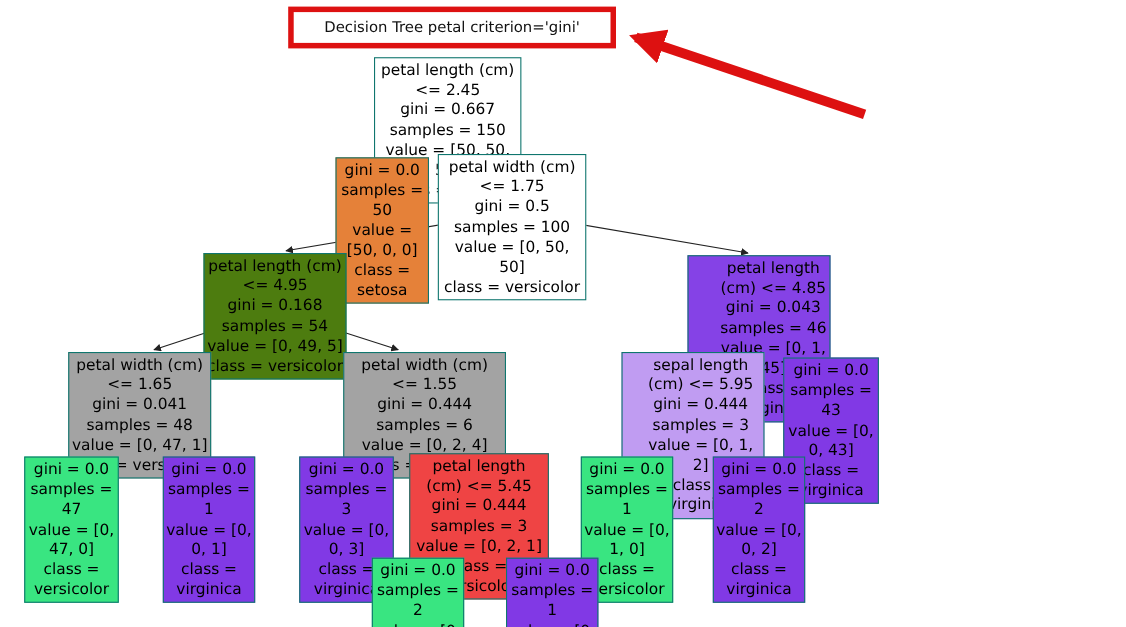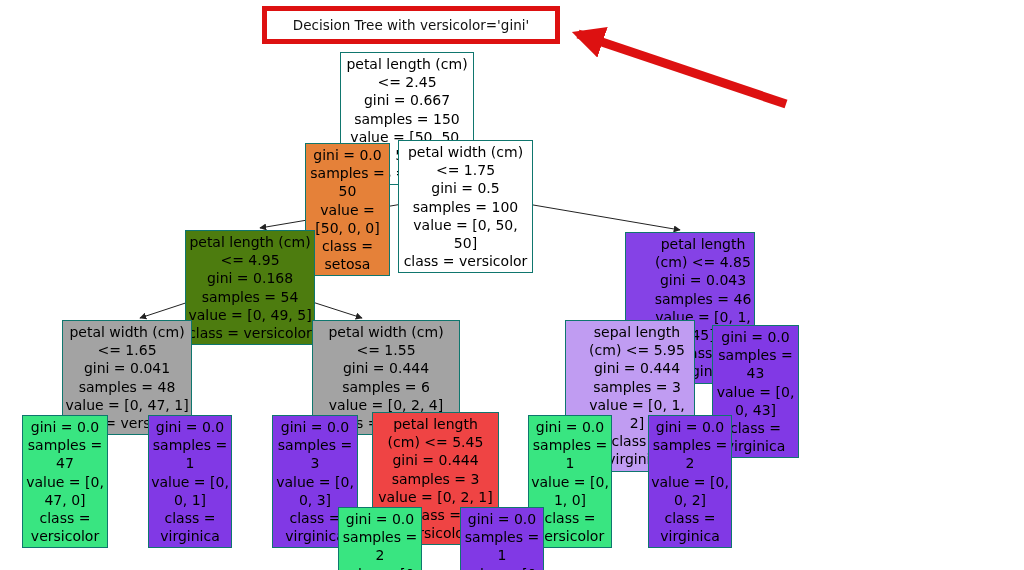--- a/index.html
+++ b/index.html
@@ -73,21 +73,21 @@
     <line x1="394" y1="379" x2="428" y2="410" stroke="#222" stroke-width="1" marker-end="url(#arrow)"></line>
     <line x1="613" y1="379" x2="583" y2="413" stroke="#222" stroke-width="1" marker-end="url(#arrow)"></line>
     <line x1="647" y1="379" x2="677" y2="413" stroke="#222" stroke-width="1" marker-end="url(#arrow)"></line>
     <line x1="424" y1="471" x2="393" y2="505" stroke="#222" stroke-width="1" marker-end="url(#arrow)"></line>
     <line x1="458" y1="471" x2="489" y2="505" stroke="#222" stroke-width="1" marker-end="url(#arrow)"></line>
 
     <line x1="786" y1="104" x2="578" y2="34" stroke-width="9" marker-end="url(#redarrow)" stroke="#dd1111"></line>
   </svg>
 
   <div class="title-box">
-    <div class="title-text">Decision Tree with versicolor='gini'</div>
+    <div class="title-text">Decision Tree petal criterion='gini'</div>
   </div>
 
   <div class="node" style="left: 340px; top: 52px; width: 134px; background-color: rgb(255, 255, 255);">petal length (cm) &lt;= 2.45
 gini = 0.667
 samples = 150
 value = [50, 50, 50]
 class = setosa</div>
   <div class="node" style="left: 305px; top: 143px; width: 85px; background-color: rgb(229, 129, 57);">gini = 0.0
 samples = 50
 value = [50, 0, 0]

